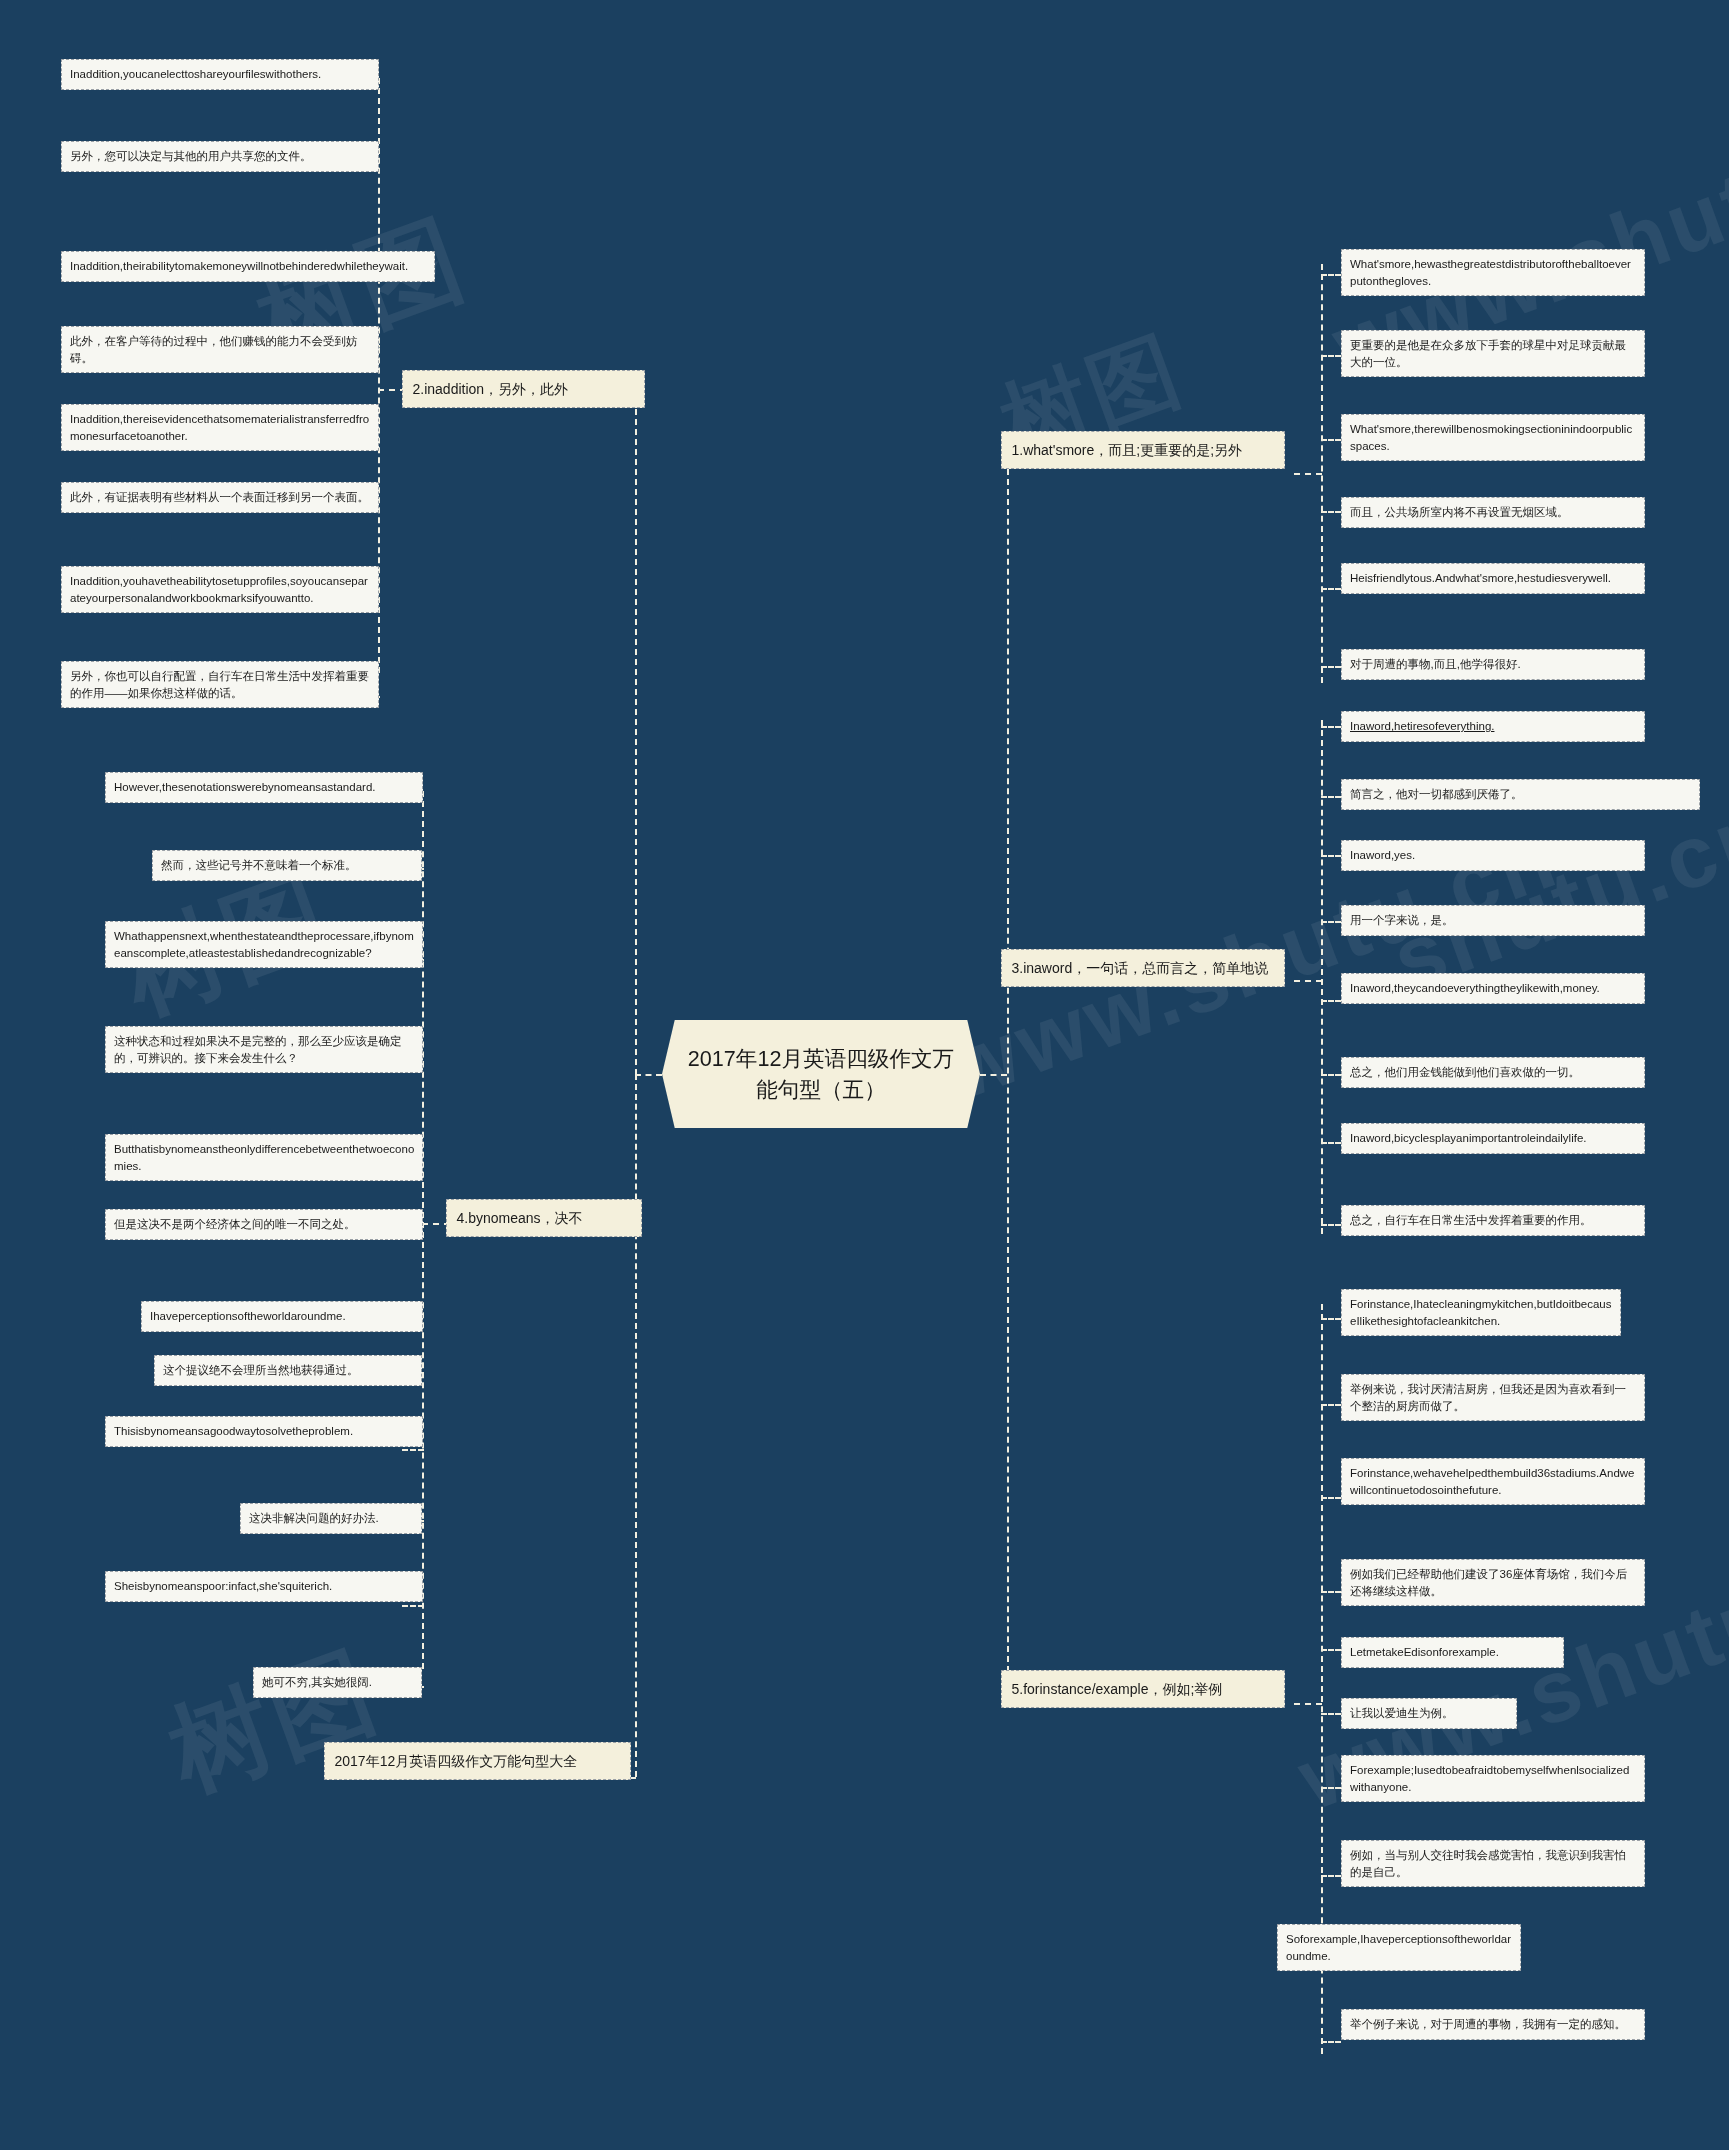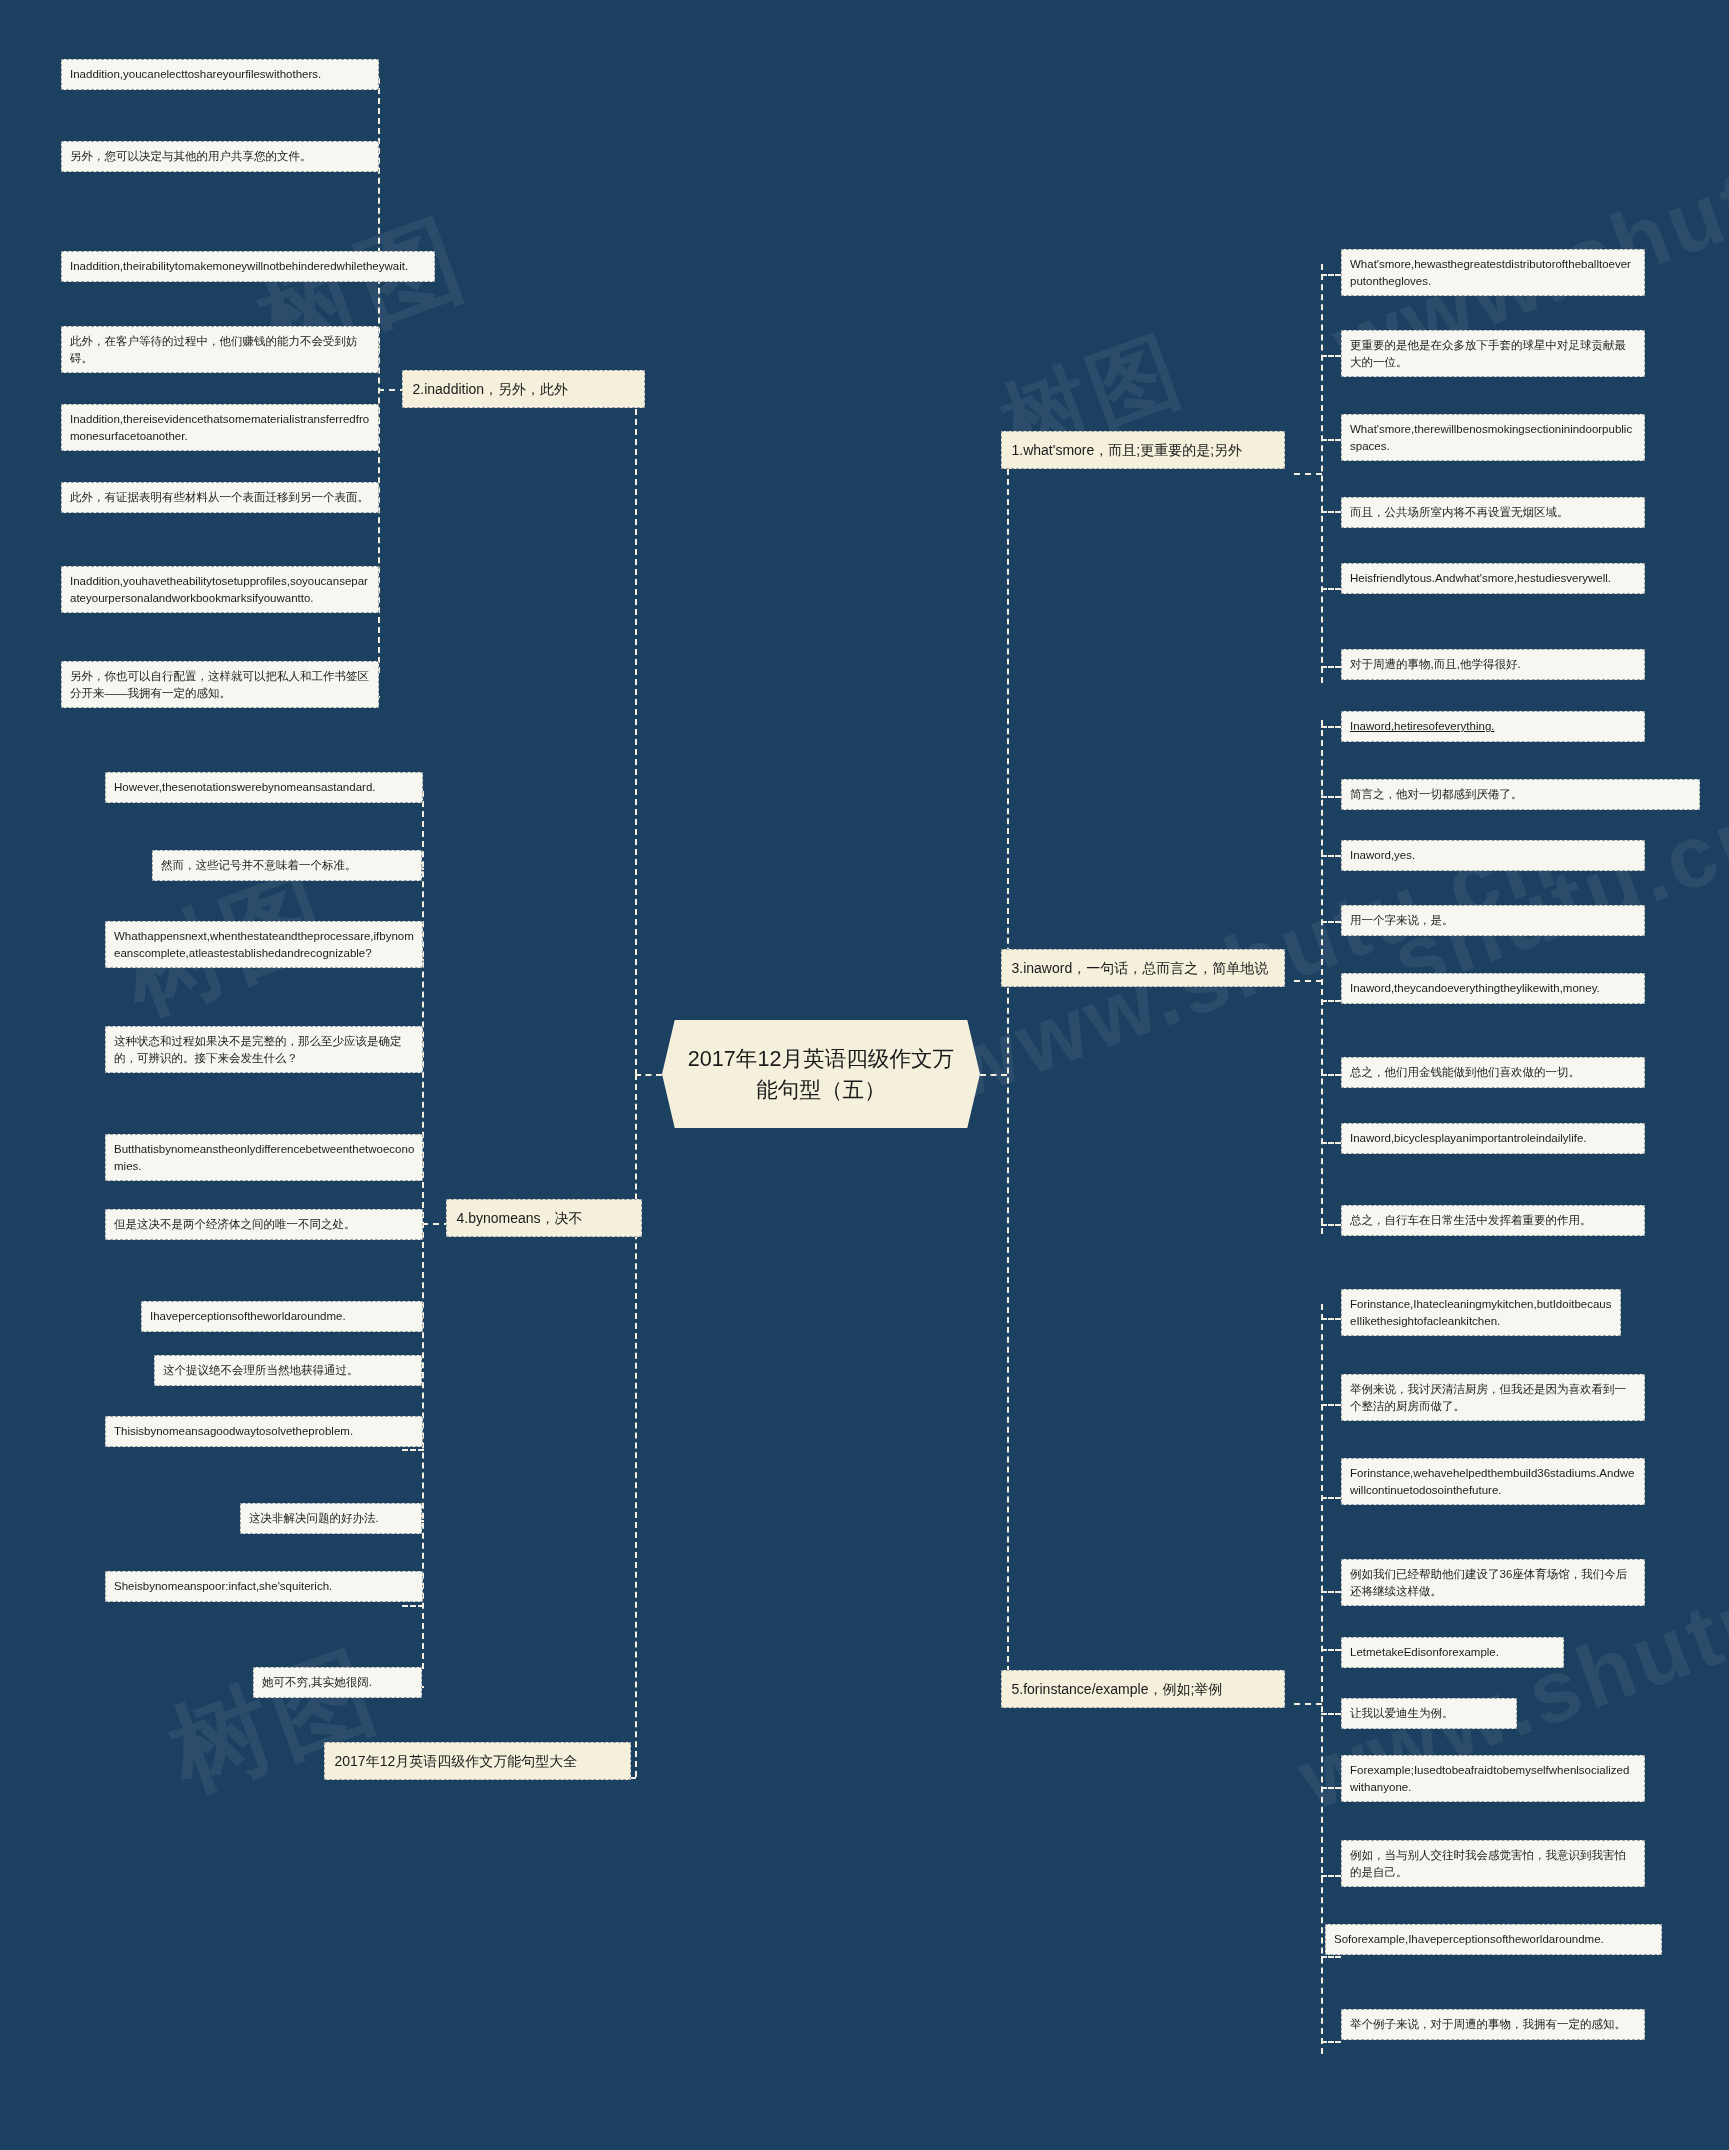--- a/index.html
+++ b/index.html
@@ -225,21 +225,21 @@
   <div class="node leaf" style="left:61px; top:404px; width:318px;">
     <span>Inaddition,thereisevidencethatsomematerialistransferredfromonesurfacetoanother.</span>
   </div>
   <div class="node leaf" style="left:61px; top:482px; width:318px;">
     <span>此外，有证据表明有些材料从一个表面迁移到另一个表面。</span>
   </div>
   <div class="node leaf" style="left:61px; top:566px; width:318px;">
     <span>Inaddition,youhavetheabilitytosetupprofiles,soyoucanseparateyourpersonalandworkbookmarksifyouwantto.</span>
   </div>
   <div class="node leaf" style="left:61px; top:661px; width:318px;">
-    <span>另外，你也可以自行配置，这样就可以把私人和工作书签区分开来——我拥有一定的感知。</span>
+    <span>另外，你也可以自行配置，自行车在日常生活中发挥着重要的作用——如果你想这样做的话。</span>
   </div>
 
   <div class="node leaf" style="left:105px; top:772px; width:318px;">
     <span>However,thesenotationswerebynomeansastandard.</span>
   </div>
   <div class="node leaf" style="left:152px; top:850px; width:270px;">
     <span>然而，这些记号并不意味着一个标准。</span>
   </div>
   <div class="node leaf" style="left:105px; top:921px; width:318px;">
     <span>Whathappensnext,whenthestateandtheprocessare,ifbynomeanscomplete,atleastestablishedandrecognizable?</span>
@@ -333,21 +333,21 @@
   </div>
   <div class="node leaf" style="left:1341px; top:1698px; width:176px;">
     <span>让我以爱迪生为例。</span>
   </div>
   <div class="node leaf" style="left:1341px; top:1755px; width:304px;">
     <span>Forexample;Iusedtobeafraidtobemyselfwhenlsocializedwithanyone.</span>
   </div>
   <div class="node leaf" style="left:1341px; top:1840px; width:304px;">
     <span>例如，当与别人交往时我会感觉害怕，我意识到我害怕的是自己。</span>
   </div>
-  <div class="node leaf" style="left:1325px; top:1924px; width:337px;">
+  <div class="node leaf" style="left:1277px; top:1924px; width:244px;">
     <span>Soforexample,Ihaveperceptionsoftheworldaroundme.</span>
   </div>
   <div class="node leaf" style="left:1341px; top:2009px; width:304px;">
     <span>举个例子来说，对于周遭的事物，我拥有一定的感知。</span>
   </div>
 
 </div>
 
 
 </body></html>

